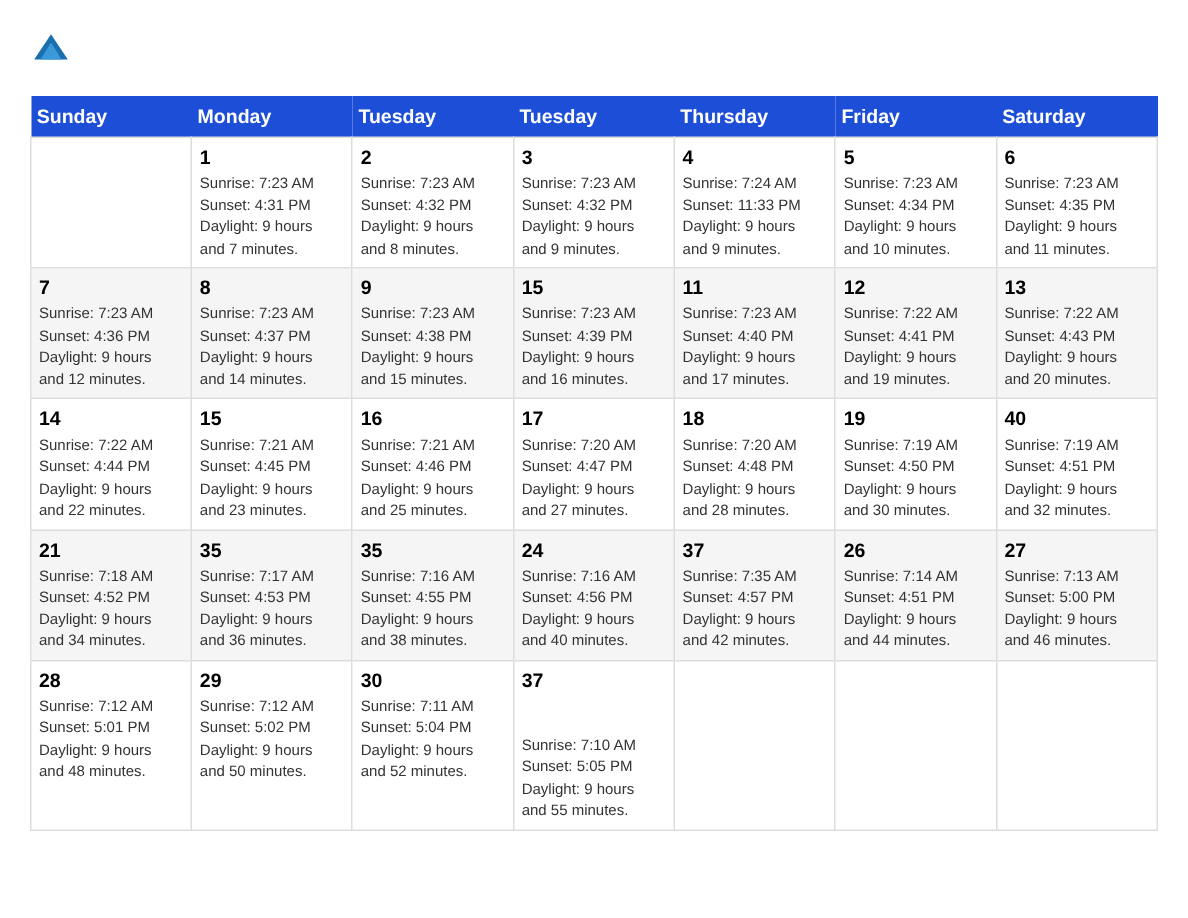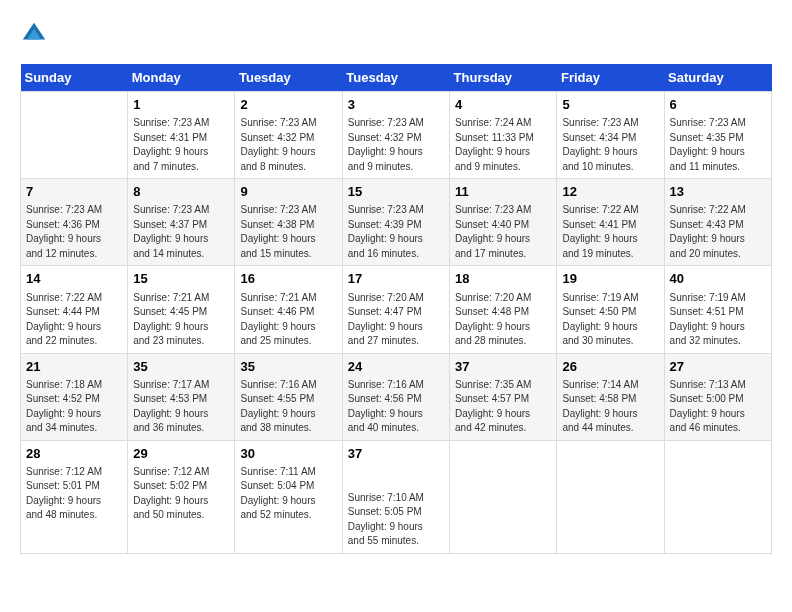--- a/index.html
+++ b/index.html
@@ -296,21 +296,21 @@
         <td>
           <span class="day-number">37</span>
           <div class="day-info" style="white-space: pre-line;">Sunrise: 7:35 AM
 Sunset: 4:57 PM
 Daylight: 9 hours
 and 42 minutes.</div>
         </td>
         <td>
           <span class="day-number">26</span>
           <div class="day-info" style="white-space: pre-line;">Sunrise: 7:14 AM
-Sunset: 4:58 PM
+Sunset: 4:51 PM
 Daylight: 9 hours
 and 44 minutes.</div>
         </td>
         <td>
           <span class="day-number">27</span>
           <div class="day-info" style="white-space: pre-line;">Sunrise: 7:13 AM
 Sunset: 5:00 PM
 Daylight: 9 hours
 and 46 minutes.</div>
         </td>

